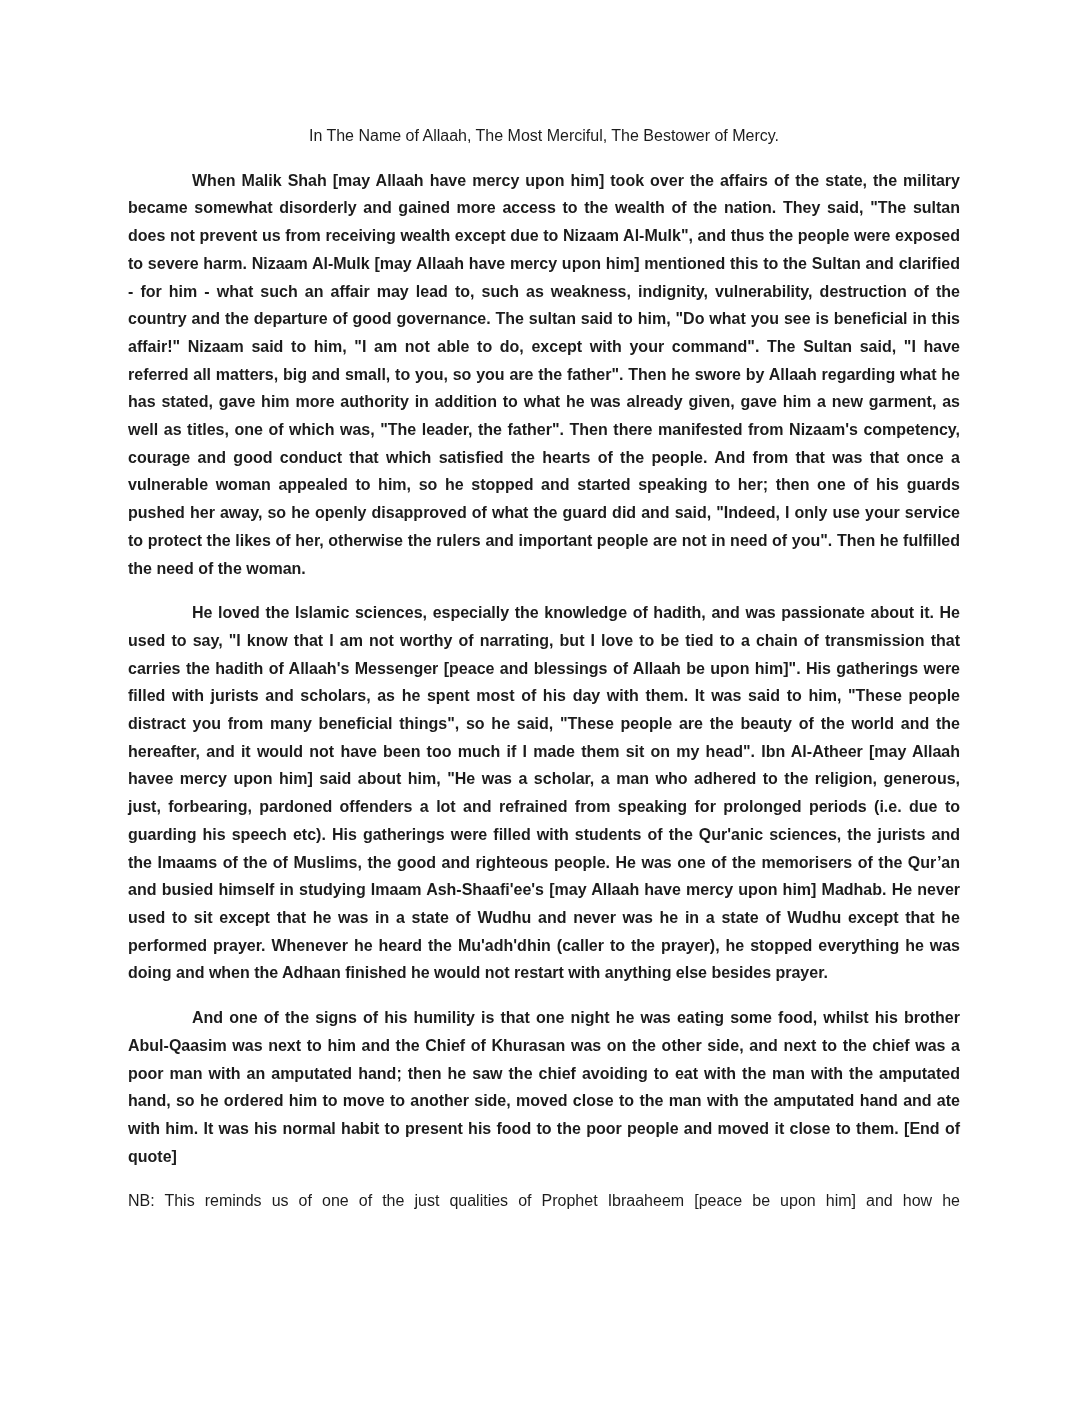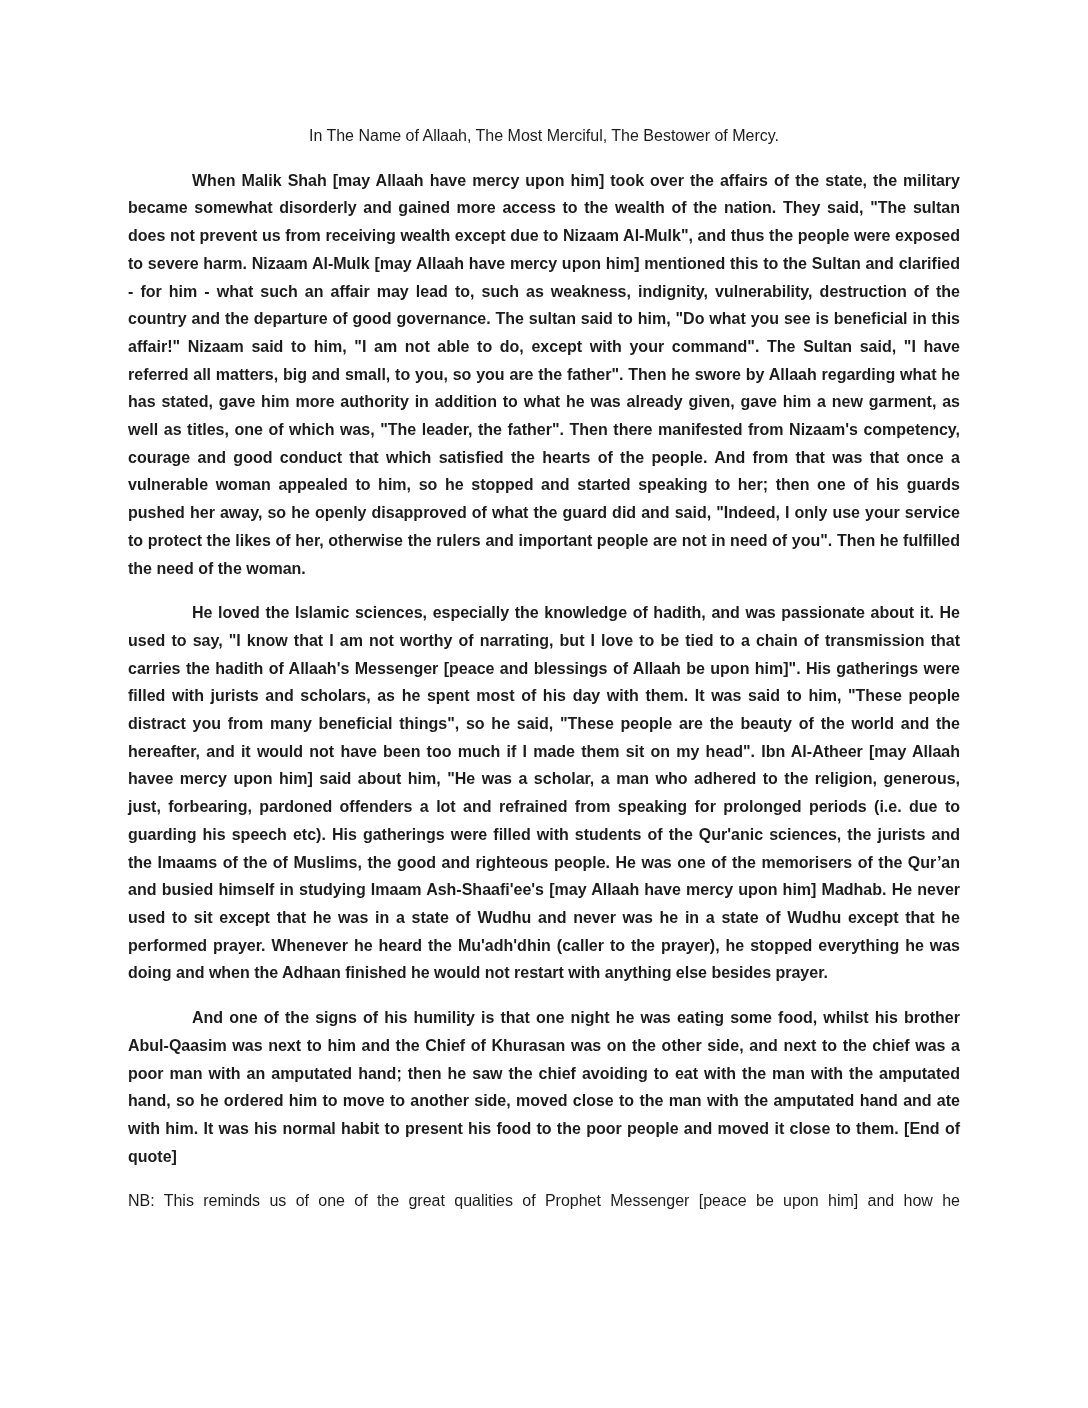--- a/index.html
+++ b/index.html
@@ -44,14 +44,14 @@
 
 <div class="page">
   <p class="doc-title">In The Name of Allaah, The Most Merciful, The Bestower of Mercy.</p>
 
   <p class="para indent">When Malik Shah [may Allaah have mercy upon him] took over the affairs of the state, the military became somewhat disorderly and gained more access to the wealth of the nation. They said, "The sultan does not prevent us from receiving wealth except due to Nizaam Al-Mulk", and thus the people were exposed to severe harm. Nizaam Al-Mulk [may Allaah have mercy upon him] mentioned this to the Sultan and clarified - for him - what such an affair may lead to, such as weakness, indignity, vulnerability, destruction of the country and the departure of good governance. The sultan said to him, "Do what you see is beneficial in this affair!" Nizaam said to him, "I am not able to do, except with your command". The Sultan said, "I have referred all matters, big and small, to you, so you are the father". Then he swore by Allaah regarding what he has stated, gave him more authority in addition to what he was already given, gave him a new garment, as well as titles, one of which was, "The leader, the father". Then there manifested from Nizaam's competency, courage and good conduct that which satisfied the hearts of the people. And from that was that once a vulnerable woman appealed to him, so he stopped and started speaking to her; then one of his guards pushed her away, so he openly disapproved of what the guard did and said, "Indeed, I only use your service to protect the likes of her, otherwise the rulers and important people are not in need of you". Then he fulfilled the need of the woman.</p>
 
   <p class="para indent">He loved the Islamic sciences, especially the knowledge of hadith, and was passionate about it. He used to say, "I know that I am not worthy of narrating, but I love to be tied to a chain of transmission that carries the hadith of Allaah's Messenger [peace and blessings of Allaah be upon him]". His gatherings were filled with jurists and scholars, as he spent most of his day with them. It was said to him, "These people distract you from many beneficial things", so he said, "These people are the beauty of the world and the hereafter, and it would not have been too much if I made them sit on my head". Ibn Al-Atheer [may Allaah havee mercy upon him] said about him, "He was a scholar, a man who adhered to the religion, generous, just, forbearing, pardoned offenders a lot and refrained from speaking for prolonged periods (i.e. due to guarding his speech etc). His gatherings were filled with students of the Qur'anic sciences, the jurists and the Imaams of the of Muslims, the good and righteous people. He was one of the memorisers of the Qur’an and busied himself in studying Imaam Ash-Shaafi'ee's [may Allaah have mercy upon him] Madhab. He never used to sit except that he was in a state of Wudhu and never was he in a state of Wudhu except that he performed prayer. Whenever he heard the Mu'adh'dhin (caller to the prayer), he stopped everything he was doing and when the Adhaan finished he would not restart with anything else besides prayer.</p>
 
   <p class="para indent">And one of the signs of his humility is that one night he was eating some food, whilst his brother Abul-Qaasim was next to him and the Chief of Khurasan was on the other side, and next to the chief was a poor man with an amputated hand; then he saw the chief avoiding to eat with the man with the amputated hand, so he ordered him to move to another side, moved close to the man with the amputated hand and ate with him. It was his normal habit to present his food to the poor people and moved it close to them. [End of quote]</p>
 
-  <p class="para nb">NB: This reminds us of one of the great qualities of Prophet Messenger [peace be upon him] and how he</p>
+  <p class="para nb">NB: This reminds us of one of the just qualities of Prophet Ibraaheem [peace be upon him] and how he</p>
 </div>
 
 </body></html>

